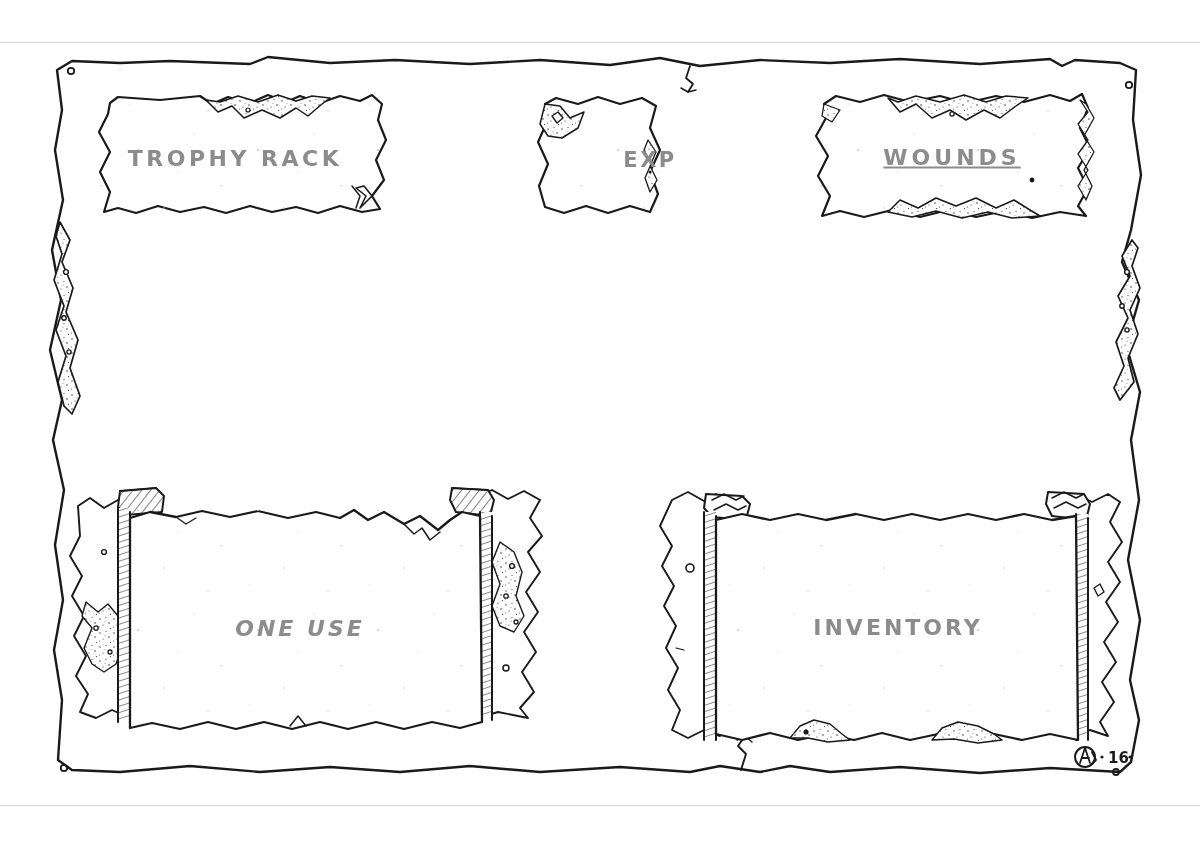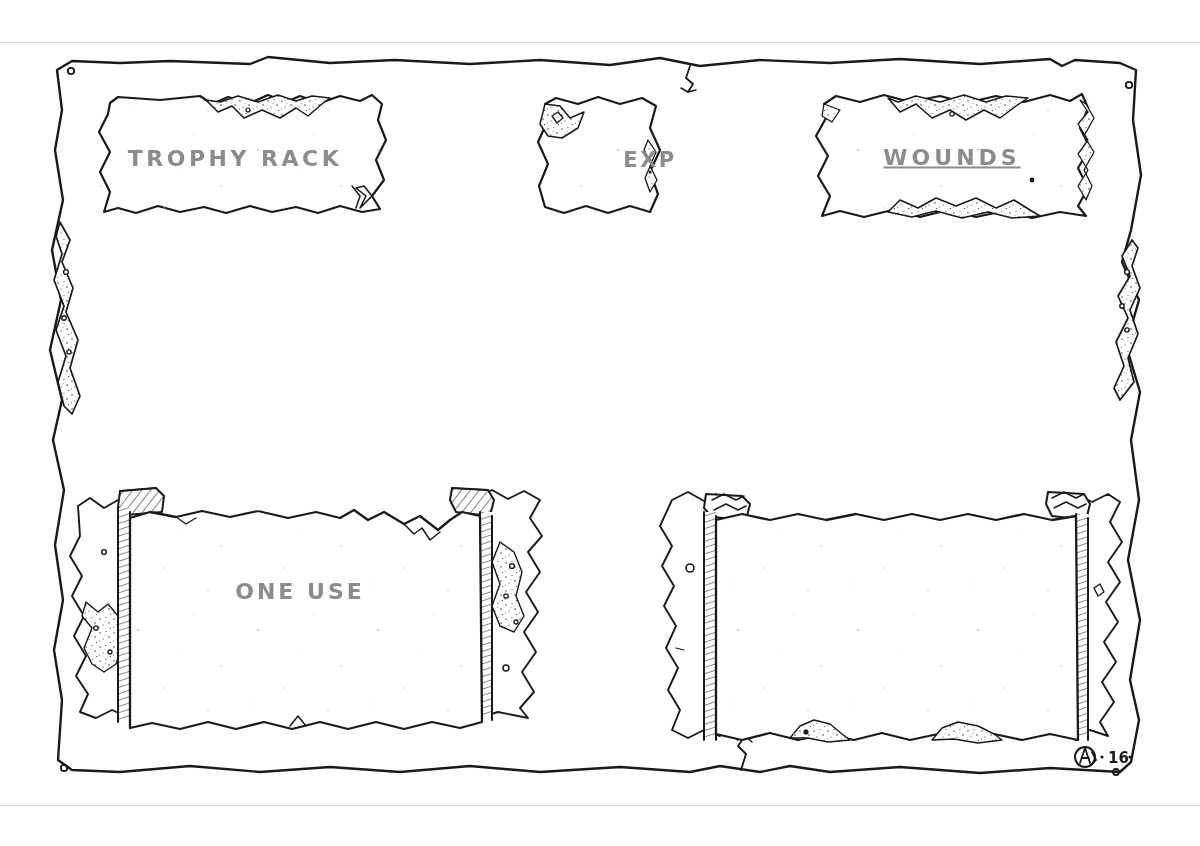--- a/index.html
+++ b/index.html
@@ -44,21 +44,21 @@
     font-weight: bold;
     letter-spacing: 3px;
     white-space: nowrap;
     -webkit-font-smoothing: none;
     transform: translate(-50%, -50%);
     user-select: none;
   }
   #label-trophy-rack { left: 235px; top: 158px; font-size: 22px; letter-spacing: 3.5px; }
   #label-exp         { left: 603px; top: 160px; font-size: 21px; letter-spacing: 2.5px; margin-left: 47px; }
   #label-wounds      { left: 952px; top: 157px; font-size: 22px; letter-spacing: 4px; text-decoration: underline; }
-  #label-one-use     { left: 300px; top: 591px; font-size: 22px; letter-spacing: 3px; }
+  #label-one-use     { left: 300px; top: 628px; font-size: 22px; letter-spacing: 3px; font-style: italic; }
   #label-inventory   { left: 898px; top: 627px; font-size: 22px; letter-spacing: 3px; }
 
   .hit {
     position: absolute;
     background: transparent;
   }
 </style>
 </head>
 <body>
 
@@ -309,20 +309,21 @@
   </svg>
 
   <div class="label" id="label-trophy-rack">TROPHY RACK</div>
 
   <div class="label" id="label-exp">EXP</div>
 
   <div class="label" id="label-wounds">WOUNDS</div>
 
   <div class="label" id="label-one-use">ONE USE</div>
 
+  <div class="label" id="label-inventory">INVENTORY</div>
 
   <div class="hit" style="left:100px;  top:95px;  width:290px; height:122px;"></div>
   <div class="hit" style="left:538px;  top:96px;  width:124px; height:120px;"></div>
   <div class="hit" style="left:816px;  top:94px;  width:280px; height:126px;"></div>
   <div class="hit" style="left:130px;  top:510px; width:352px; height:220px;"></div>
   <div class="hit" style="left:716px;  top:514px; width:362px; height:228px;"></div>
 
 </div>
 
 </body></html>

